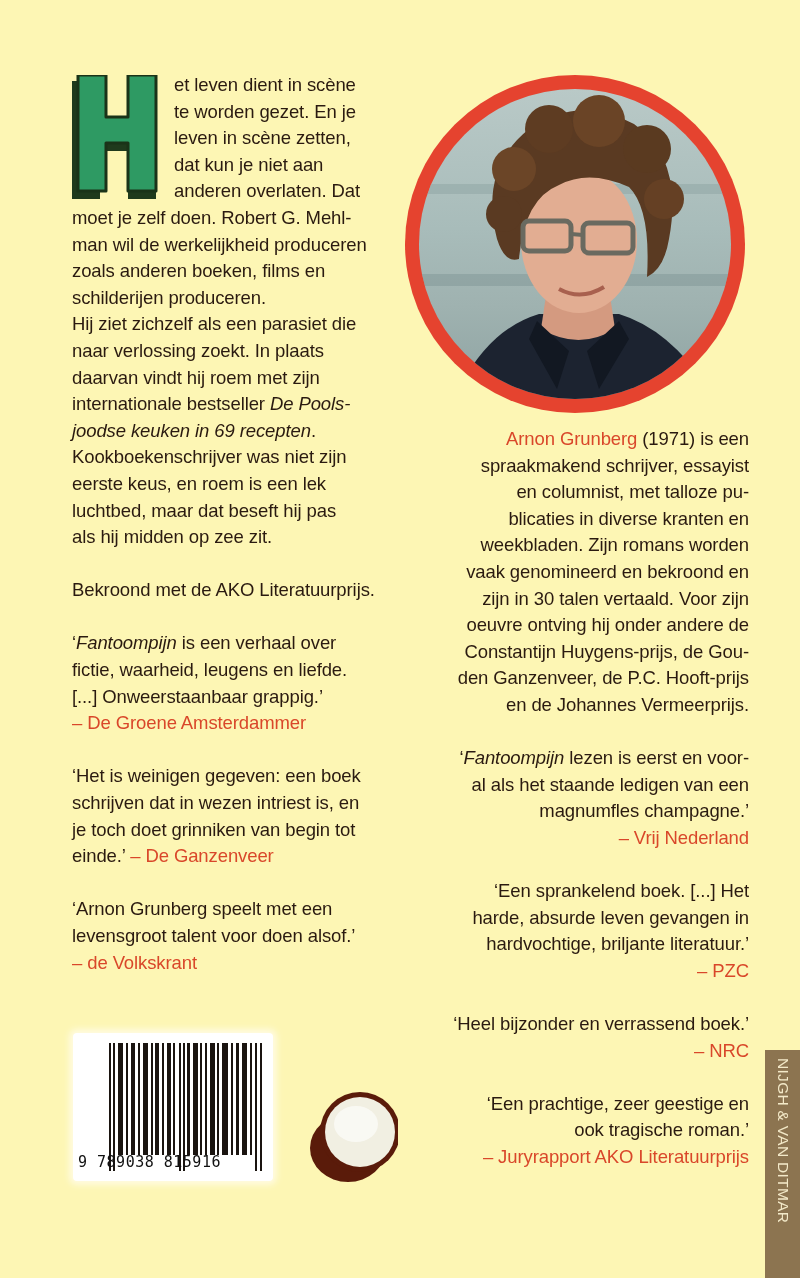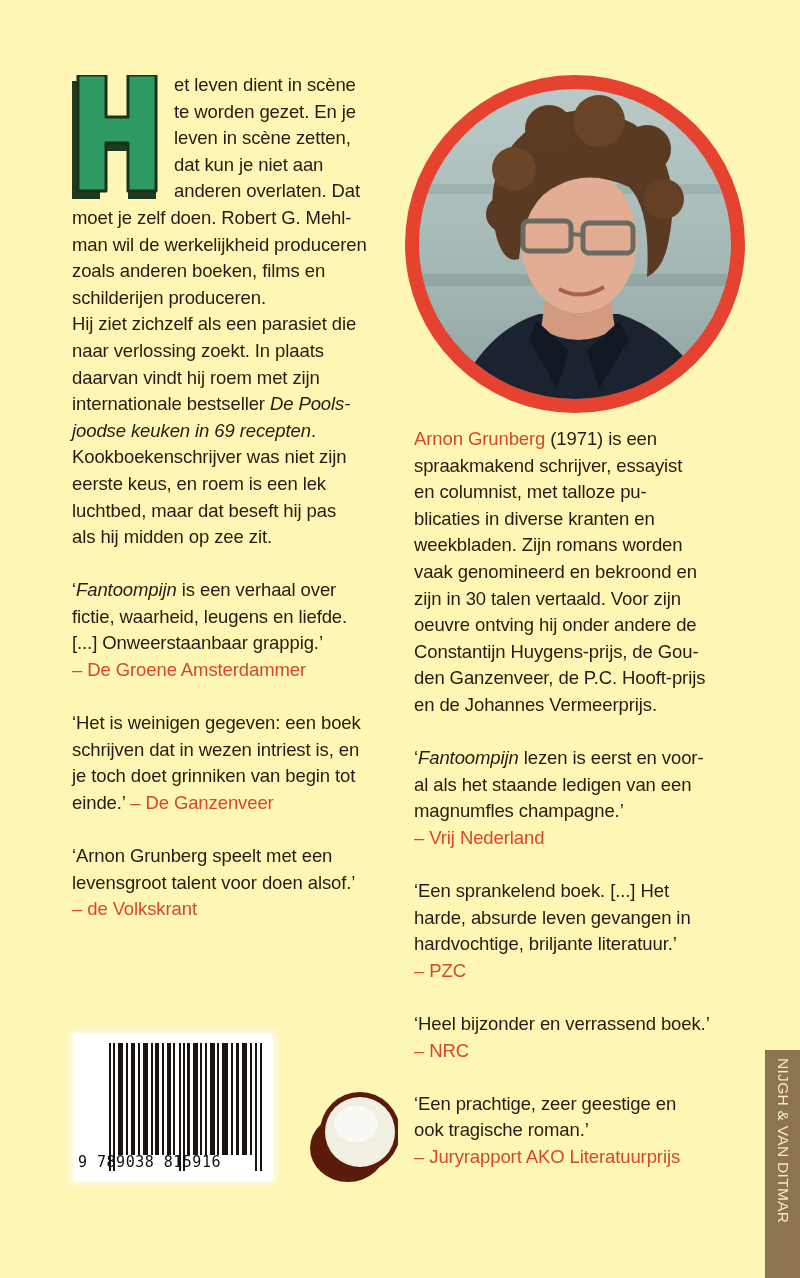--- a/index.html
+++ b/index.html
@@ -25,21 +25,21 @@
     .dropcap {
       float: left;
       width: 90px; height: 124px;
       margin: 3px 12px 0 0;
       position: relative;
     }
     .dropcap svg { display: block; }
     .para { margin-bottom: 26.6px; }
 
     
-    .col-right { position: absolute; left: 414px; top: 426px; width: 335px; }
+    .col-right { position: absolute; left: 414px; top: 426px; width: 335px; text-align: right; }
 
     
     .photo {
       position: absolute;
       left: 405px; top: 75px;
       width: 340px; height: 338px;
       border-radius: 50%;
       background: #e5432f;
       padding: 14px;
     }
@@ -123,20 +123,21 @@
       <div>naar verlossing zoekt. In plaats</div>
       <div>daarvan vindt hij roem met zijn</div>
       <div><span>internationale bestseller </span><em>De Pools-</em></div>
       <div><em>joodse keuken in 69 recepten</em><span>.</span></div>
       <div>Kookboekenschrijver was niet zijn</div>
       <div>eerste keus, en roem is een lek</div>
       <div>luchtbed, maar dat beseft hij pas</div>
       <div>als hij midden op zee zit.</div>
     </div>
 
+    <div class="para">Bekroond met de AKO Literatuurprijs.</div>
 
     <div class="para">
       <div><span>‘</span><em>Fantoompijn</em><span> is een verhaal over</span></div>
       <div>fictie, waarheid, leugens en liefde.</div>
       <div>[...] Onweerstaanbaar grappig.’</div>
       <div class="red">– De Groene Amsterdammer</div>
     </div>
 
     <div class="para">
       <div>‘Het is weinigen gegeven: een boek</div>

